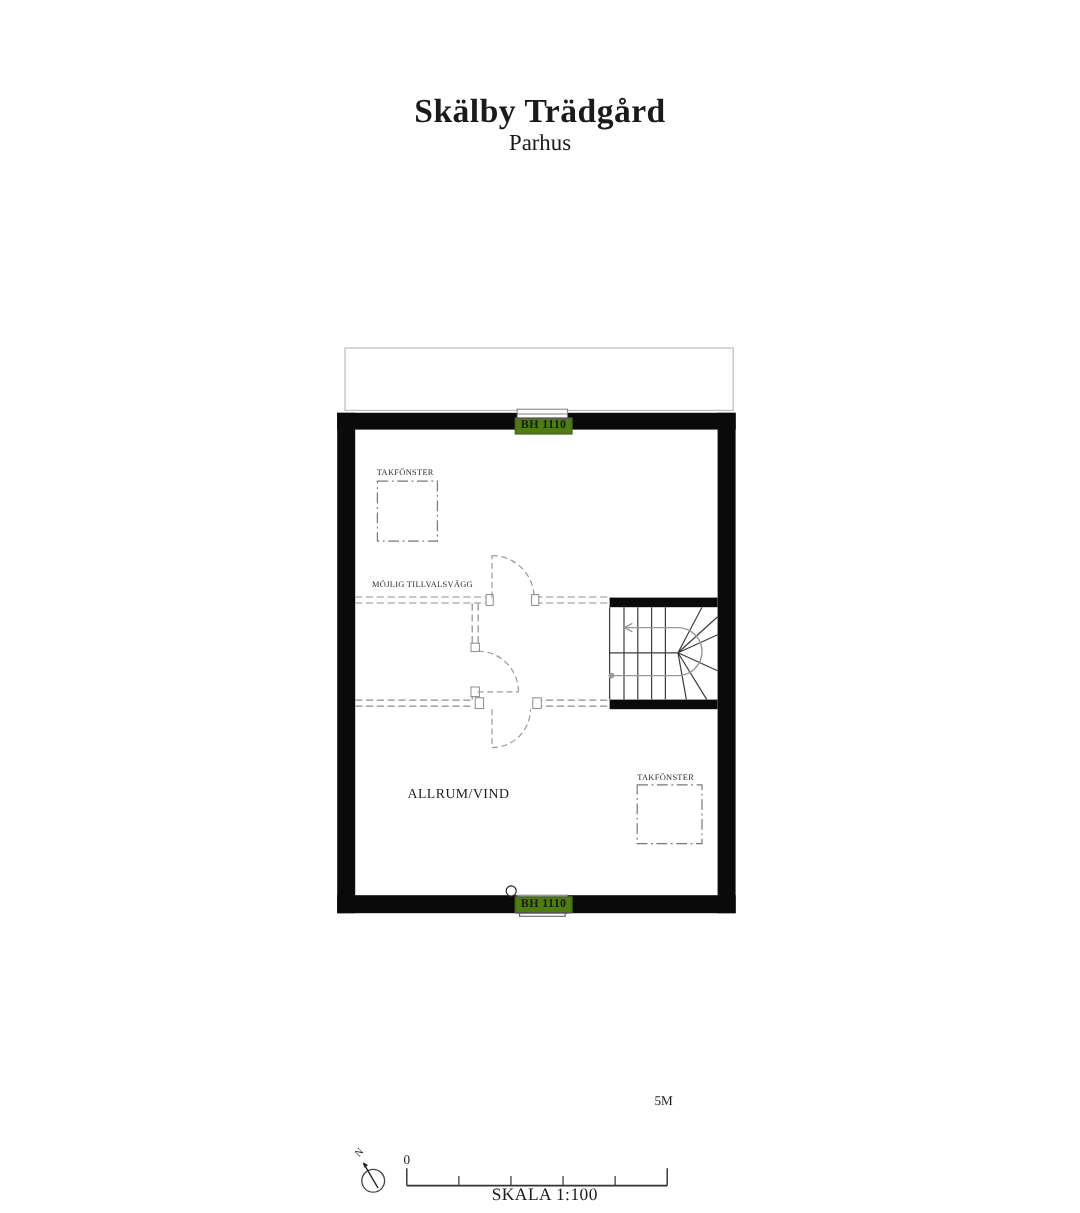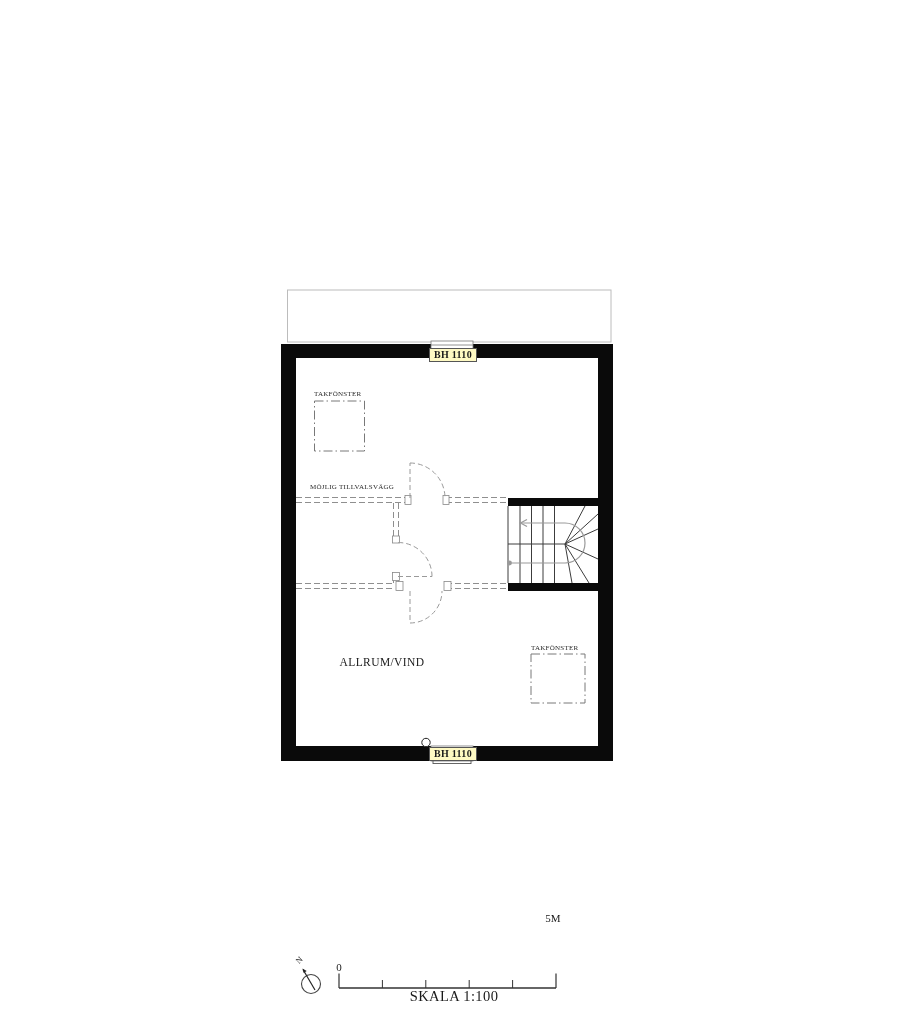--- a/index.html
+++ b/index.html
@@ -21,38 +21,40 @@
     font-size:19px;
   }
   .lbl-tiny{
     font-size:7px;letter-spacing:.25px;color:#2a2a2a;white-space:nowrap;
   }
   .lbl-room{
     font-size:11.5px;letter-spacing:.4px;color:#1a1a1a;white-space:nowrap;
     transform:translateX(-50%);
   }
   .win-label{
-    background:#fef9c3;border:.8px solid #555;
+    background:#4d7c0f;border:.8px solid #555;
     width:46px;height:12px;line-height:12px;text-align:center;
     font-size:10px;font-weight:bold;letter-spacing:.3px;white-space:nowrap;
   }
   .scale-num{font-size:11px;transform:translateX(-50%);white-space:nowrap;}
   .scale-caption{
     left:0;top:988px;width:908px;text-align:center;font-size:14.5px;letter-spacing:.4px;
   }
   .north-n{
     font-size:8.5px;transform:rotate(-45deg);white-space:nowrap;
   }
   svg{display:block;}
 </style>
 </head>
 <body>
 
 <div class="page">
 
+  <div class="abs title">Skälby Trädgård</div>
+  <div class="abs subtitle">Parhus</div>
 
   <svg class="abs" style="left:0;top:0" width="900" height="1011" viewBox="0 0 900 1011">
 
     <g>
       <rect x="287.5" y="290" width="323.5" height="52" fill="none" stroke="#bcbcbc" stroke-width="1"></rect>
     </g>
 
     <g fill="#0a0a0a" stroke="none">
       <rect x="281" y="344" width="332" height="14"></rect>
       <rect x="281" y="746" width="332" height="15"></rect>

